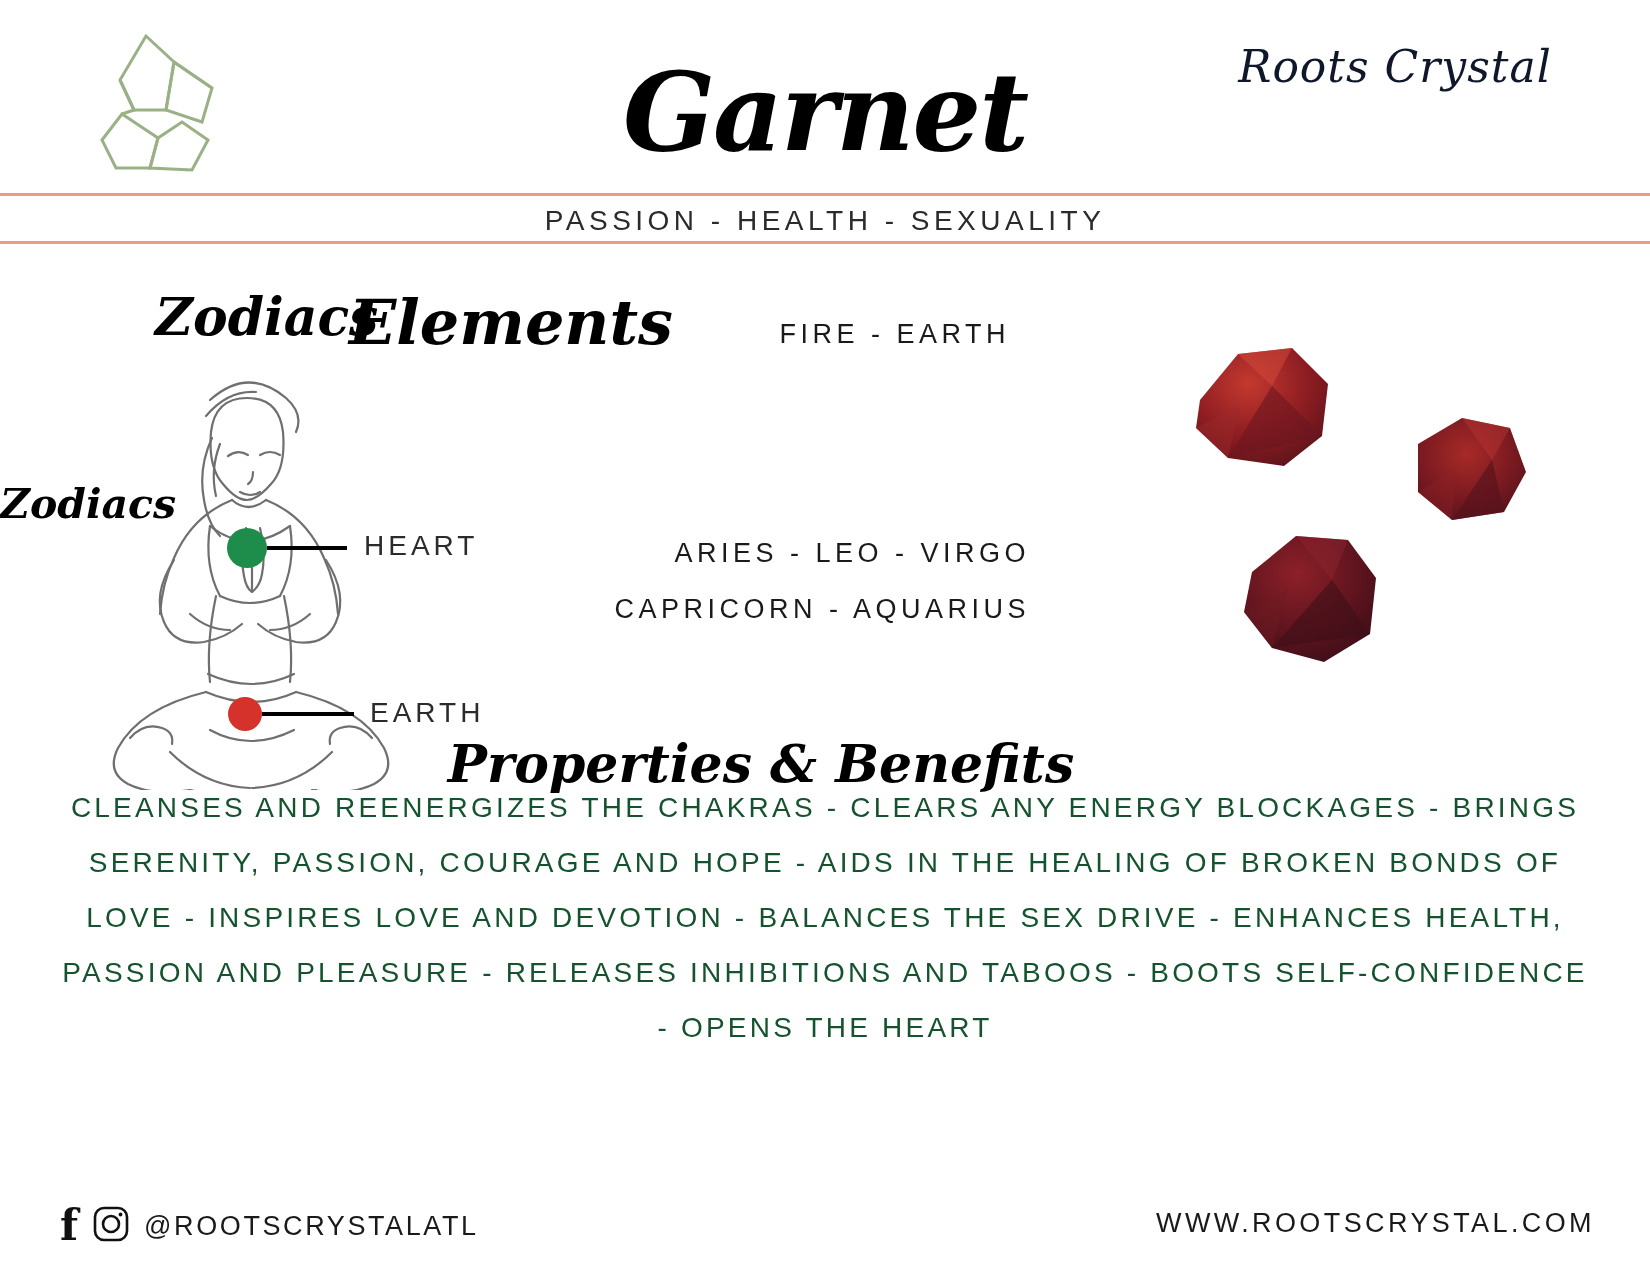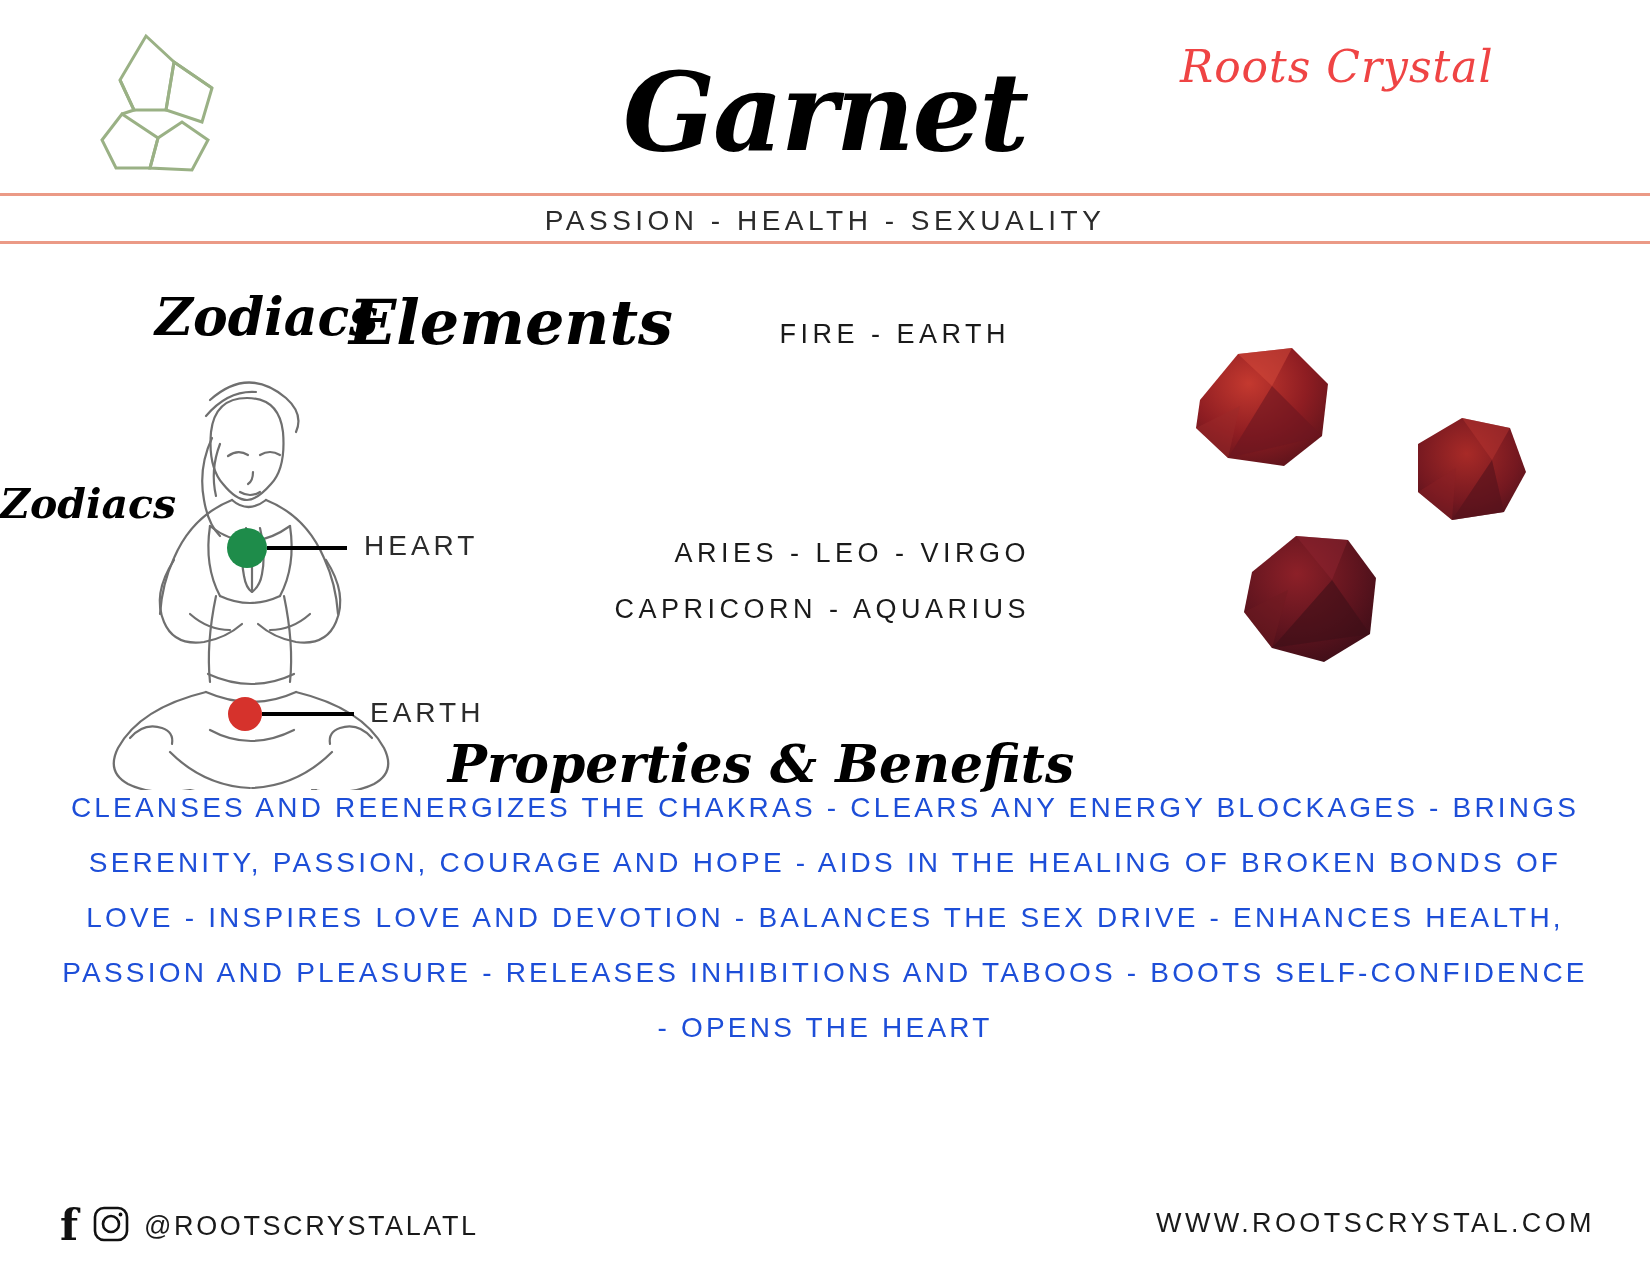--- a/index.html
+++ b/index.html
@@ -43,22 +43,22 @@
     letter-spacing: -2px;
     color: #000;
     line-height: 1.15;
   }
 
   .brand {
     position: absolute;
     right: 40px;
     top: 42px;
     width: 430px;
-    text-align: left;
-    color: #ef4444;
+    text-align: center;
+    color: #0f172a;
   }
   .brand-name {
     font-family: "DejaVu Serif", serif;
     font-style: italic;
     font-size: 44px;
     line-height: 1.15;
     letter-spacing: 1px;
   }
   .brand-tag {
     margin-top: 10px;
@@ -158,21 +158,21 @@
 
   .props-body {
     position: absolute;
     left: 60px;
     top: 780px;
     width: 1530px;
     text-align: center;
     font-size: 28px;
     letter-spacing: 3.2px;
     line-height: 55px;
-    color: #1d4ed8;
+    color: #14532d;
   }
 
   
   .figure-wrap {
     position: absolute;
     left: 60px;
     top: 360px;
     width: 420px;
     height: 430px;
   }

